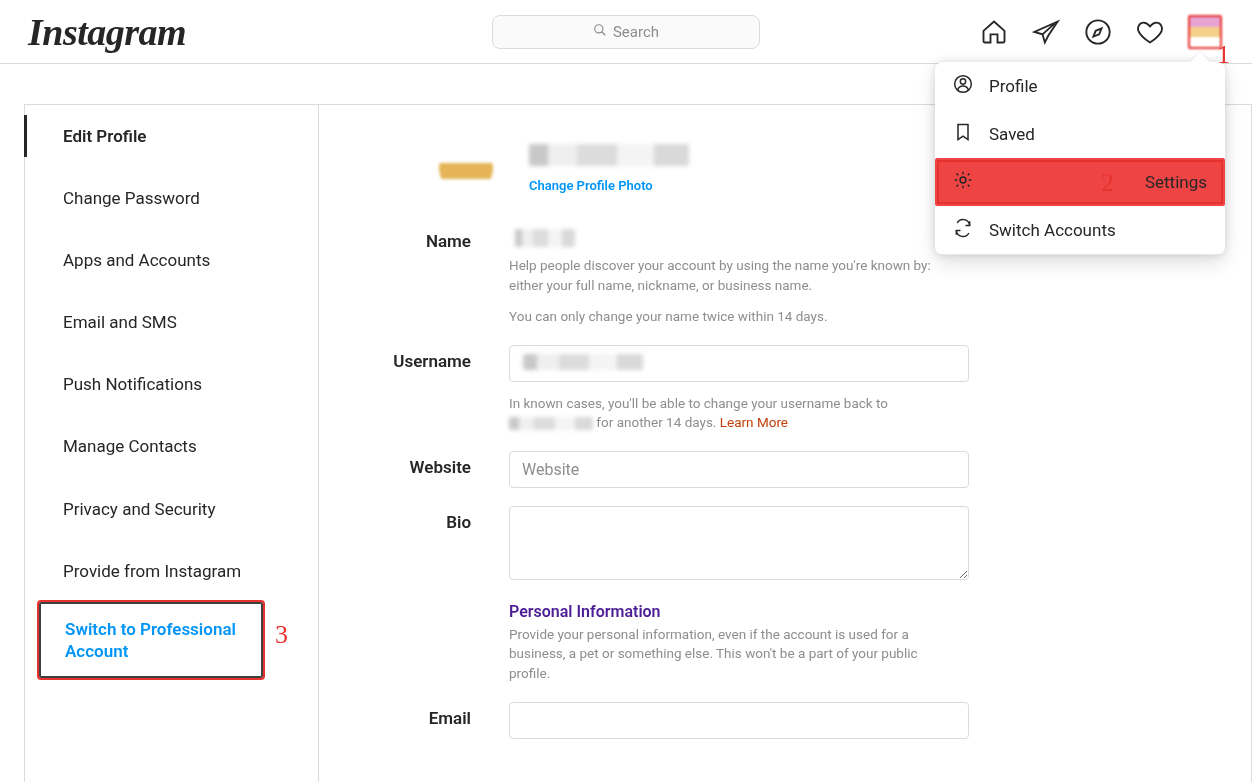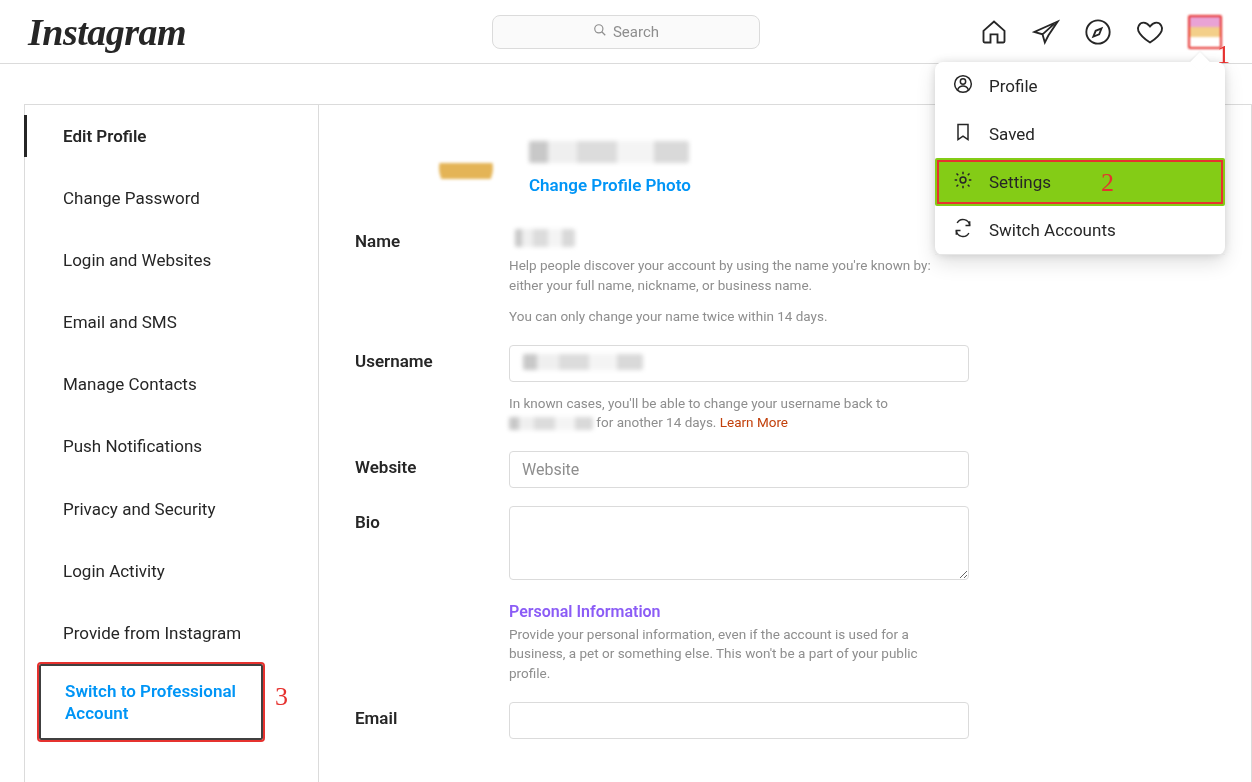--- a/index.html
+++ b/index.html
@@ -99,24 +99,25 @@
   }
   .dropdown-item {
     display: flex;
     align-items: center;
     gap: 16px;
     padding: 12px 18px;
     font-size: 17px;
     cursor: pointer;
   }
   .dropdown-item.hl {
-    background: #84cc16;
+    background: #ef4444;
     outline: 2px solid #e6322f;
     outline-offset: -4px;
     border-radius: 2px;
+    justify-content: space-between;
   }
   .dropdown-item svg { width: 20px; height: 20px; stroke:#262626; fill:none; stroke-width:1.8; }
   .dropdown-sep { border-top: 1px solid #e6e6e6; }
   .dropdown-logout { padding: 14px 18px; font-size: 17px; cursor:pointer; }
 
   
   .annot {
     position: absolute;
     color: #e6322f;
     font-size: 26px;
@@ -174,21 +175,21 @@
   }
 
   .form-row {
     display: flex;
     align-items: flex-start;
     margin-bottom: 18px;
     gap: 38px;
   }
   .form-label {
     width: 116px;
-    text-align: left;
+    text-align: right;
     font-weight: 600;
     font-size: 17px;
     padding-top: 6px;
     flex-shrink: 0;
   }
   .form-field { flex: 1; max-width: 460px; }
   .form-field input, .form-field textarea {
     width: 100%;
     border: 1px solid #dbdbdb;
     border-radius: 4px;
@@ -201,21 +202,21 @@
   .form-field textarea { height: 74px; resize: vertical; }
   .help {
     color: #8e8e8e;
     font-size: 13.5px;
     line-height: 1.45;
     margin-top: 12px;
     max-width: 440px;
   }
   .help a, .link-text { color:#c2410c; text-decoration:none; cursor:pointer; }
   .section-head {
-    color:#8b5cf6;
+    color:#4c1d95;
     font-weight:600;
     font-size:16px;
     margin-bottom:4px;
   }
 
   .pixelated {
     display:inline-block;
     background:
       linear-gradient(90deg, #c8c8c8 0 12%, #efefef 12% 30%, #dcdcdc 30% 55%, #f4f4f4 55% 78%, #d9d9d9 78% 100%);
     filter: blur(2px);
@@ -225,21 +226,21 @@
   .header-row {
     display:flex;
     align-items:center;
     gap:36px;
     margin: 0 0 30px 84px;
   }
   .header-text .display-name { height:22px; width:160px; }
   .change-photo {
     color:#0095f6;
     font-weight:600;
-    font-size:17px;
+    font-size:13px;
     margin-top:8px;
     cursor:pointer;
   }
 </style>
 </head>
 <body>
 
 <div class="topbar">
   <div class="logo">Instagram</div>
 
@@ -322,26 +323,25 @@
 </div>
 
 <div class="annot" style="top:40px; right:22px;">1</div>
 <div class="annot" style="top:168px; right:138px;">2</div>
 
 <div class="page">
 
   <div class="sidebar">
     <div class="side-item active">Edit Profile</div>
     <div class="side-item">Change Password</div>
-    <div class="side-item">Login and Websites</div>
+    <div class="side-item">Apps and Accounts</div>
     <div class="side-item">Email and SMS</div>
+    <div class="side-item">Push Notifications</div>
     <div class="side-item">Manage Contacts</div>
-    <div class="side-item">Push Notifications</div>
     <div class="side-item">Privacy and Security</div>
-    <div class="side-item">Login Activity</div>
     <div class="side-item">Provide from Instagram</div>
     <div style="position:relative;">
       <div class="side-item link boxed">Switch to Professional Account</div>
       <div class="annot" style="top:18px; left:250px;">3</div>
     </div>
   </div>
 
   <div class="content">
 
     <div class="header-row">

